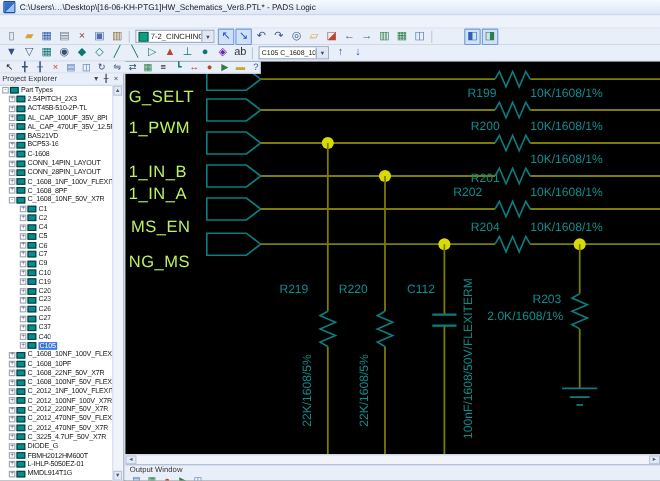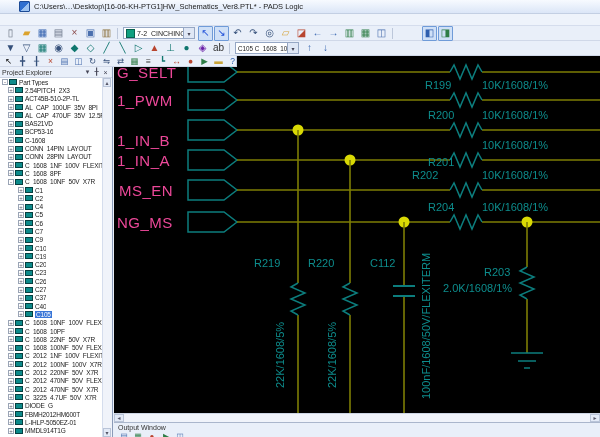--- a/index.html
+++ b/index.html
@@ -1,21 +1,21 @@
 <!DOCTYPE html>
 <html><head>
 <meta charset="utf-8">
 <style>
   html,body{margin:0;padding:0;background:#555;}
   #root{position:relative;width:600px;height:437px;overflow:hidden;background:#e9eff9;
         font-family:"Liberation Sans", sans-serif;-webkit-font-smoothing:antialiased;}
   
   .titlebar{position:absolute;left:0;top:0;width:600px;height:14px;
     background:linear-gradient(#f7faff,#dbe6f7);border-bottom:1px solid #c3cfe3;
-    display:flex;align-items:center;gap:4px;padding-left:19px;box-sizing:border-box;}
+    display:flex;align-items:center;gap:4px;padding-left:3px;box-sizing:border-box;}
   .appico{width:9px;height:9px;background:linear-gradient(135deg,#2f6fd0 55%,#9cc2f0 55%);
     border:1px solid #1c4a96;border-radius:1px;}
   .title-text{font-size:7.5px;color:#222;white-space:nowrap;}
   .menubar{position:absolute;left:0;top:14px;width:600px;height:12px;background:#eef3fb;
     border-bottom:1px solid #d5dded;display:flex;align-items:center;padding-left:4px;box-sizing:border-box;}
   .mitem{font-size:7.5px;color:#222;padding:0 5px;}
   .tbrow{position:absolute;display:flex;align-items:center;gap:1px;background:#e9eff9;
     border-bottom:1px solid #d0d8e8;box-sizing:border-box;padding-left:3px;}
   #tb1{left:0;top:26px;width:600px;height:15px;}
   #tb2{left:0;top:41px;width:600px;height:15px;}
@@ -56,21 +56,21 @@
   .vscroll .sarr{position:absolute;left:0;width:8px;height:9px;background:#e3eaf7;border:1px solid #b9c4d8;
     font-size:6px;color:#556;text-align:center;line-height:8px;box-sizing:border-box;}
   .vscroll .up{top:0;} .vscroll .down{bottom:0;}
   
   #schem{position:absolute;left:114px;top:56px;width:486px;height:357px;background:#000;overflow:hidden;}
   #schem svg{position:absolute;left:0;top:0;}
   .wire{stroke:#7d7d04;stroke-width:1.6;fill:none;}
   .comp{stroke:#0c7d7d;stroke-width:1.5;fill:none;}
   .plate{stroke:#0c7d7d;stroke-width:2.2;fill:none;}
   .dot{fill:#d9d904;stroke:none;}
-  .netlab{position:absolute;font-size:15px;color:#ec4899;letter-spacing:.5px;white-space:nowrap;}
+  .netlab{position:absolute;font-size:15px;color:#bef264;letter-spacing:.5px;white-space:nowrap;margin-top:16px;}
   .slab{position:absolute;font-size:11px;color:#0d8d8d;white-space:nowrap;}
   .vlab{position:absolute;font-size:11px;color:#0d8d8d;white-space:nowrap;
         writing-mode:vertical-rl;transform:rotate(180deg);width:13px;}
   
   #hscroll{position:absolute;left:114px;top:413px;width:486px;height:9px;background:#f0f3fa;
     border-top:1px solid #cdd5e4;box-sizing:border-box;}
   #hscroll .sarr{position:absolute;top:0;width:10px;height:8px;background:#e3eaf7;border:1px solid #b9c4d8;
     font-size:6px;color:#556;text-align:center;line-height:7px;box-sizing:border-box;}
   #hscroll .left{left:0;} #hscroll .right{right:0;}
   #output{position:absolute;left:114px;top:422px;width:486px;height:15px;background:#e9eff9;

